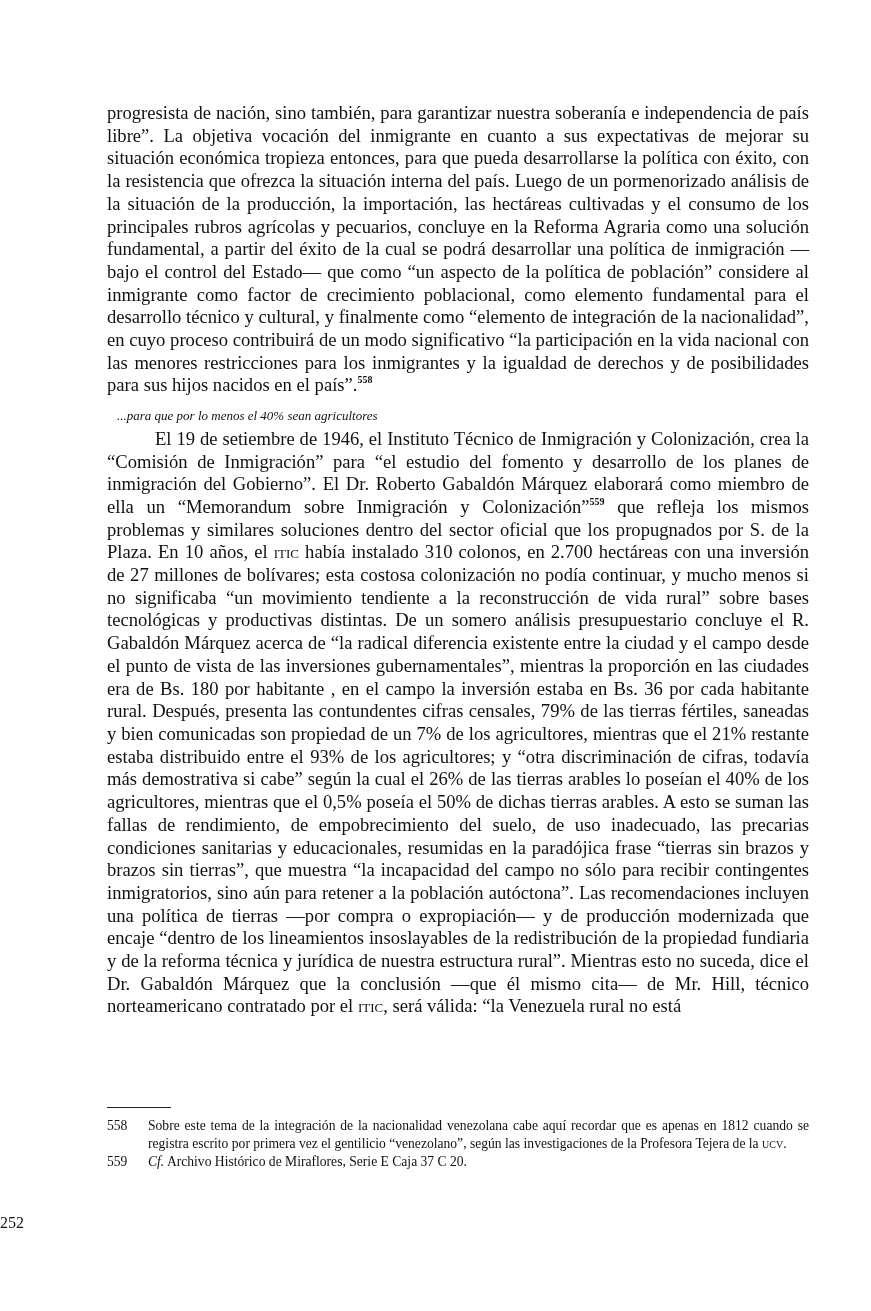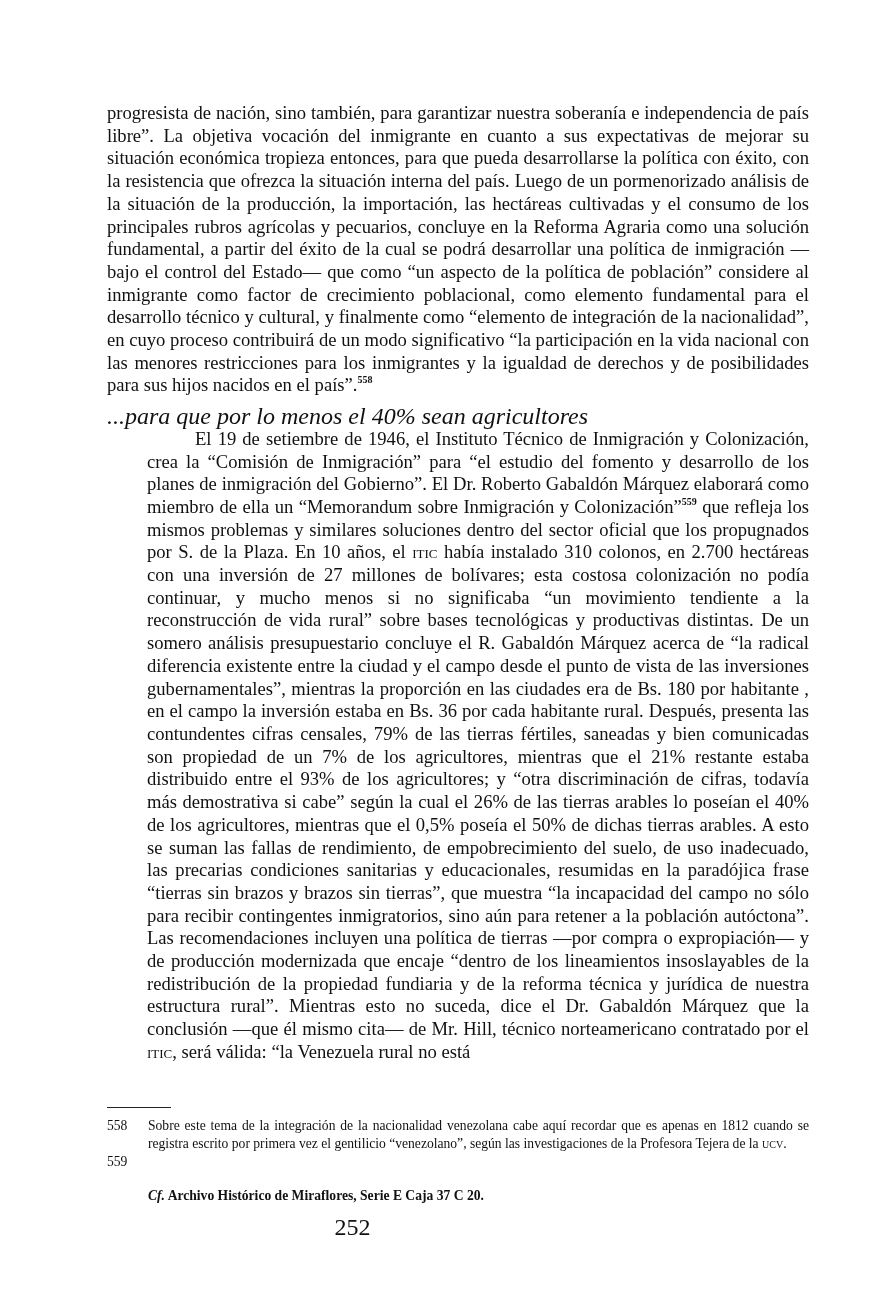--- a/index.html
+++ b/index.html
@@ -3,38 +3,38 @@
 <meta charset="utf-8">
 <style>
   html, body { margin: 0; padding: 0; background: #ffffff; }
   body { width: 871px; height: 1311px; position: relative; overflow: hidden; }
   .page {
     position: absolute; left: 107px; top: 102px; width: 702px;
     font-family: "Liberation Serif", serif; color: #111;
     font-size: 18.6px; line-height: 22.7px;
   }
   .para { margin: 0; text-align: justify; text-align-last: left; }
-  .indent { text-indent: 48px; margin-left: 40px; }
+  .indent { text-indent: 48px; }
   .heading {
-    margin: 8px 0 0 0; font-style: italic; font-size: 24px; line-height: 22.7px;
+    margin: 8px 0 0 10px; font-style: italic; font-size: 13px; line-height: 22.7px;
   }
   sup.fnref { font-size: 10px; font-weight: bold; vertical-align: 8px; line-height: 0; }
   .sc { font-variant: small-caps; }
   .footnotes {
     position: absolute; left: 107px; top: 1107px; width: 702px;
     font-family: "Liberation Serif", serif; color: #111;
   }
   .fn-rule { width: 64px; height: 0; border-top: 1px solid #222; margin-bottom: 9px; }
   .fn { display: flex; font-size: 13.6px; line-height: 18px; }
   .fn-num { width: 41px; flex: 0 0 41px; }
   .fn-text { flex: 1; text-align: justify; text-align-last: left; font-weight: normal; }
-  .fn-text.plain { font-weight: bold; margin-top: 34px; }
+  .fn-text.plain { font-weight: normal; }
   .page-number {
-    position: absolute; left: 0; width: 705px; top: 1214px; text-align: center;
-    font-family: "Liberation Serif", serif; font-size: 24px; color: #111;
+    position: absolute; left: 0; width: 705px; top: 1214px; 
+    font-family: "Liberation Serif", serif; font-size: 16px; color: #111;
   }
 </style>
 </head>
 <body>
 
 <div class="page">
   <p class="para"><span>progresista de nación, sino también, para garantizar nuestra soberanía e independencia de país libre”. La objetiva vocación del inmigrante en cuanto a sus expectativas de mejorar su situación económica tropieza entonces, para que pueda desarrollarse la política con éxito, con la resistencia que ofrezca la situación interna del país. Luego de un pormenorizado análisis de la situación de la producción, la importación, las hectáreas cultivadas y el consumo de los principales rubros agrícolas y pecuarios, concluye en la Reforma Agraria como una solución fundamental, a partir del éxito de la cual se podrá desarrollar una política de inmigración —bajo el control del Estado— que como “un aspecto de la política de población” considere al inmigrante como factor de crecimiento poblacional, como elemento fundamental para el desarrollo técnico y cultural, y finalmente como “elemento de integración de la nacionalidad”, en cuyo proceso contribuirá de un modo significativo “la participación en la vida nacional con las menores restricciones para los inmigrantes y la igualdad de derechos y de posibilidades para sus hijos nacidos en el país”.</span><sup class="fnref">558</sup></p>
 
   <p class="heading">...para que por lo menos el 40% sean agricultores</p>
 

